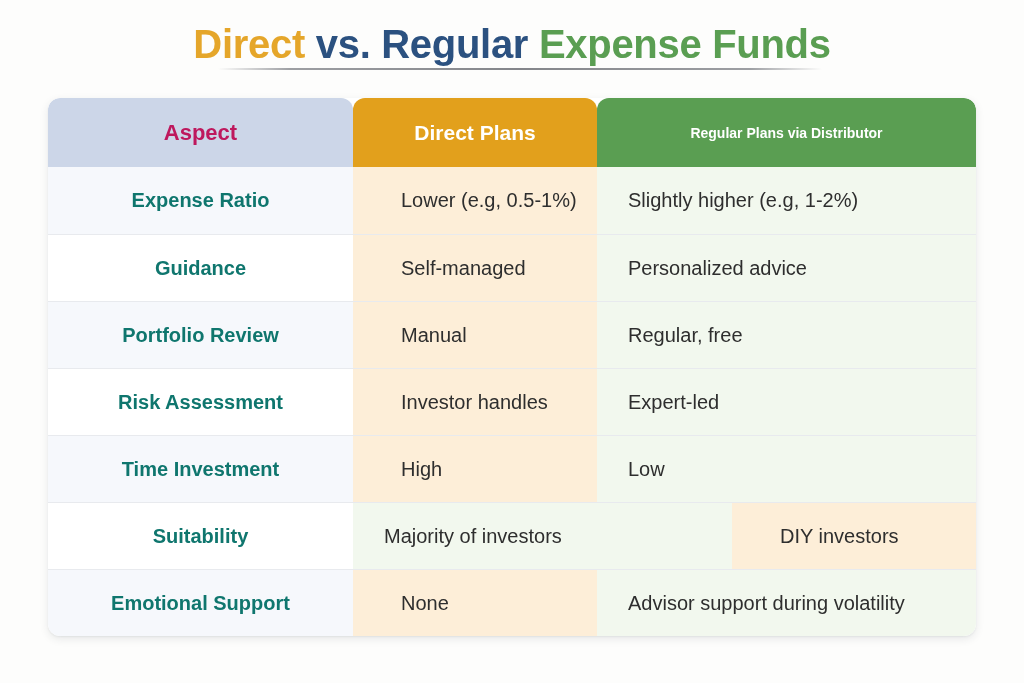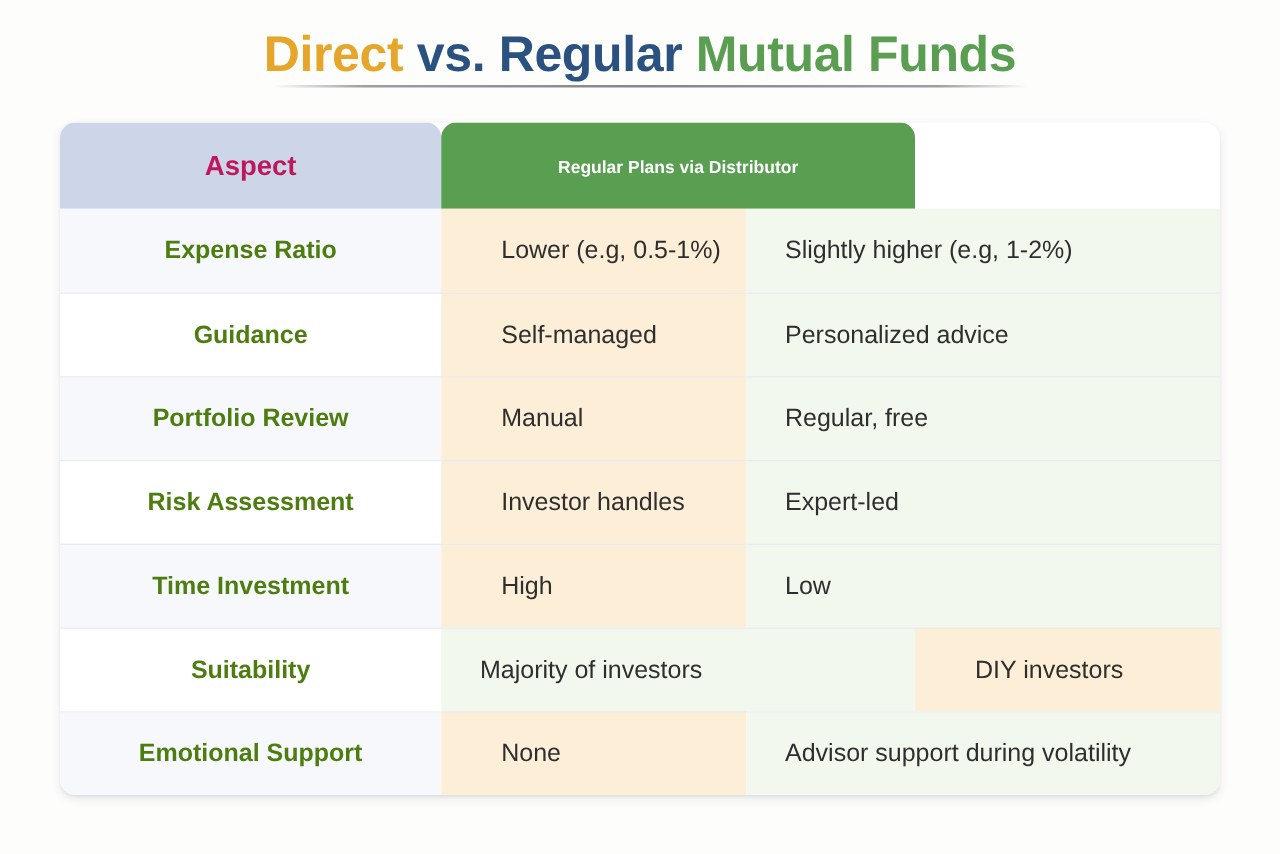--- a/index.html
+++ b/index.html
@@ -110,21 +110,21 @@
     font-weight: bold;
     font-size: 14px;
     justify-content: center;
     padding: 6px 14px;
     border-top-left-radius: 12px;
     border-top-right-radius: 12px;
   }
 
   
   .body-row .c1 {
-    color: #4d7c0f;
+    color: #0f766e;
     font-weight: bold;
     font-size: 20px;
   }
   .body-row .c2,
   .body-row .c3 {
     color: #2e2e2e;
     font-weight: normal;
     font-size: 20px;
   }
 
@@ -145,29 +145,30 @@
   .body-row:last-child .c1 { border-bottom-left-radius: 12px; }
   .body-row:last-child .c3 { border-bottom-right-radius: 12px; }
 </style>
 </head>
 <body>
 
 <div class="page">
 
   <div class="title-wrap">
     <div class="title">
-      <span class="seg-direct">Direct</span><span class="seg-vs"> vs. Regular </span><span class="seg-mutual">Mutual Funds</span>
+      <span class="seg-direct">Direct</span><span class="seg-vs"> vs. Regular </span><span class="seg-mutual">Expense Funds</span>
     </div>
   </div>
   <div class="title-rule"></div>
 
   <div class="table">
 
     <div class="row head-row">
       <div class="cell c1 head-c1">Aspect</div>
+      <div class="cell c2 head-c2">Direct Plans</div>
       <div class="cell c3 head-c3">Regular Plans via Distributor</div>
     </div>
 
     <div class="row body-row alt">
       <div class="cell c1">Expense Ratio</div>
       <div class="cell c2">Lower (e.g, 0.5-1%)</div>
       <div class="cell c3">Slightly higher (e.g, 1-2%)</div>
     </div>
 
     <div class="row body-row plain">

